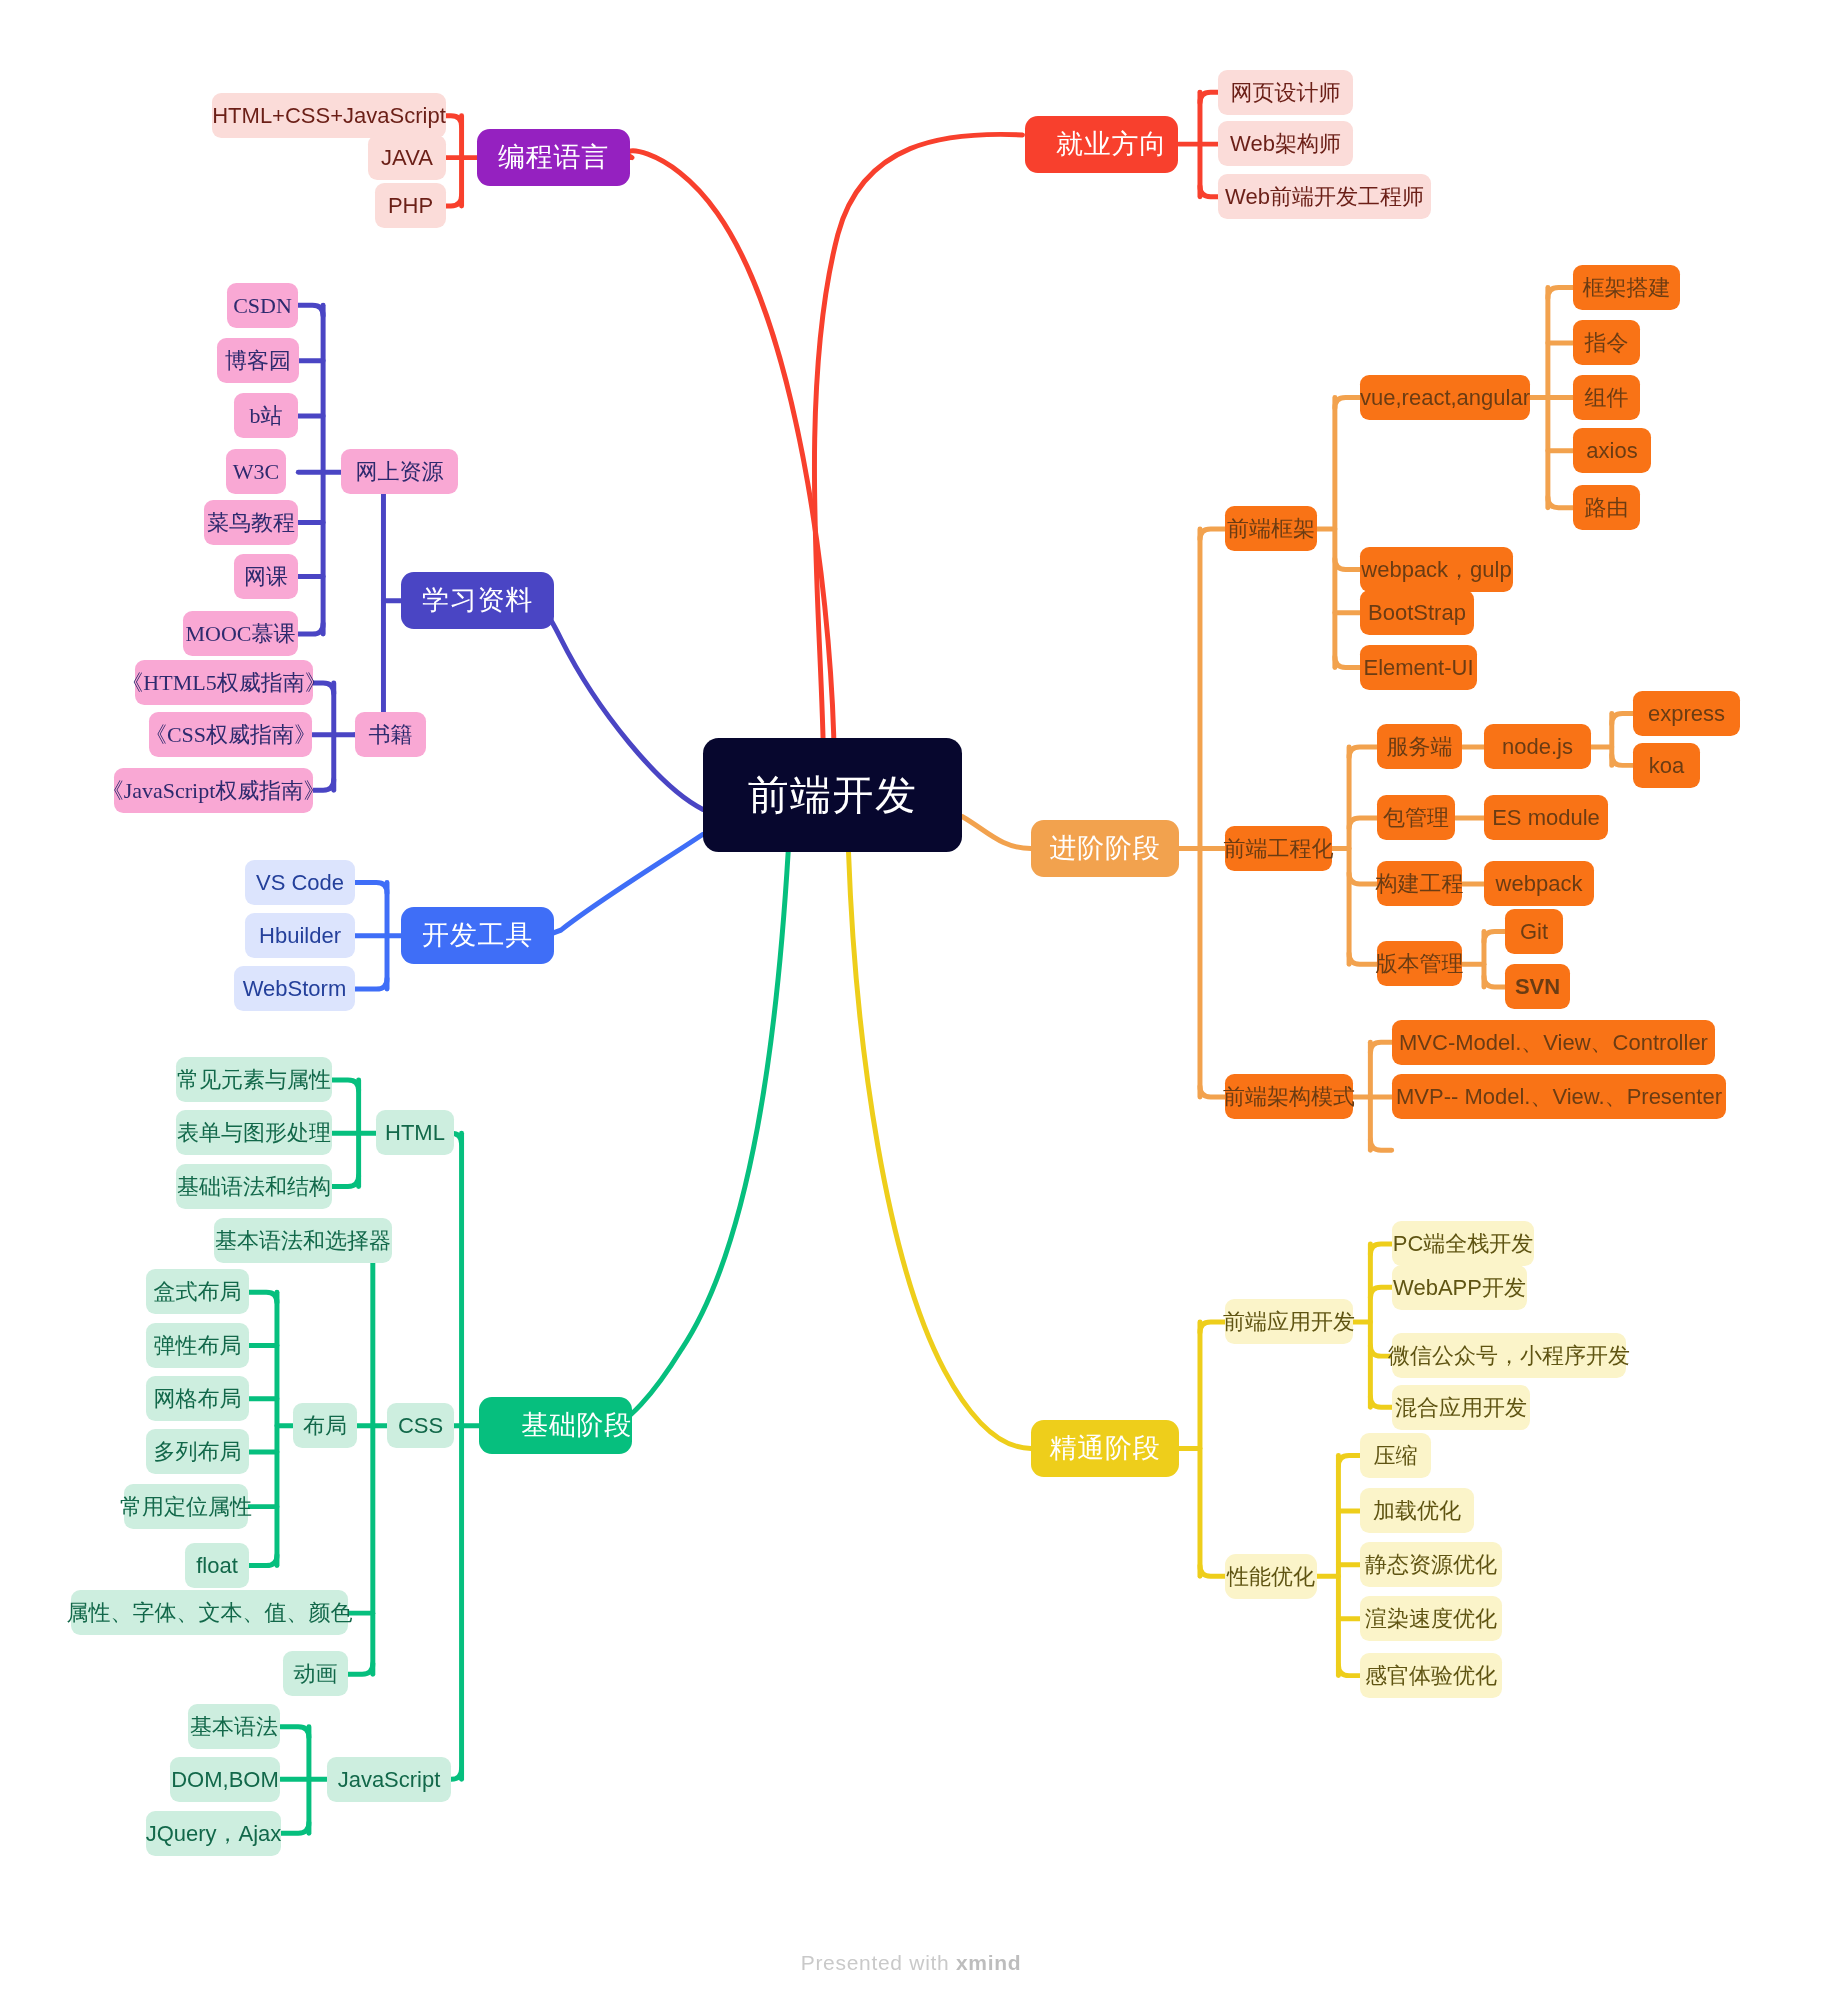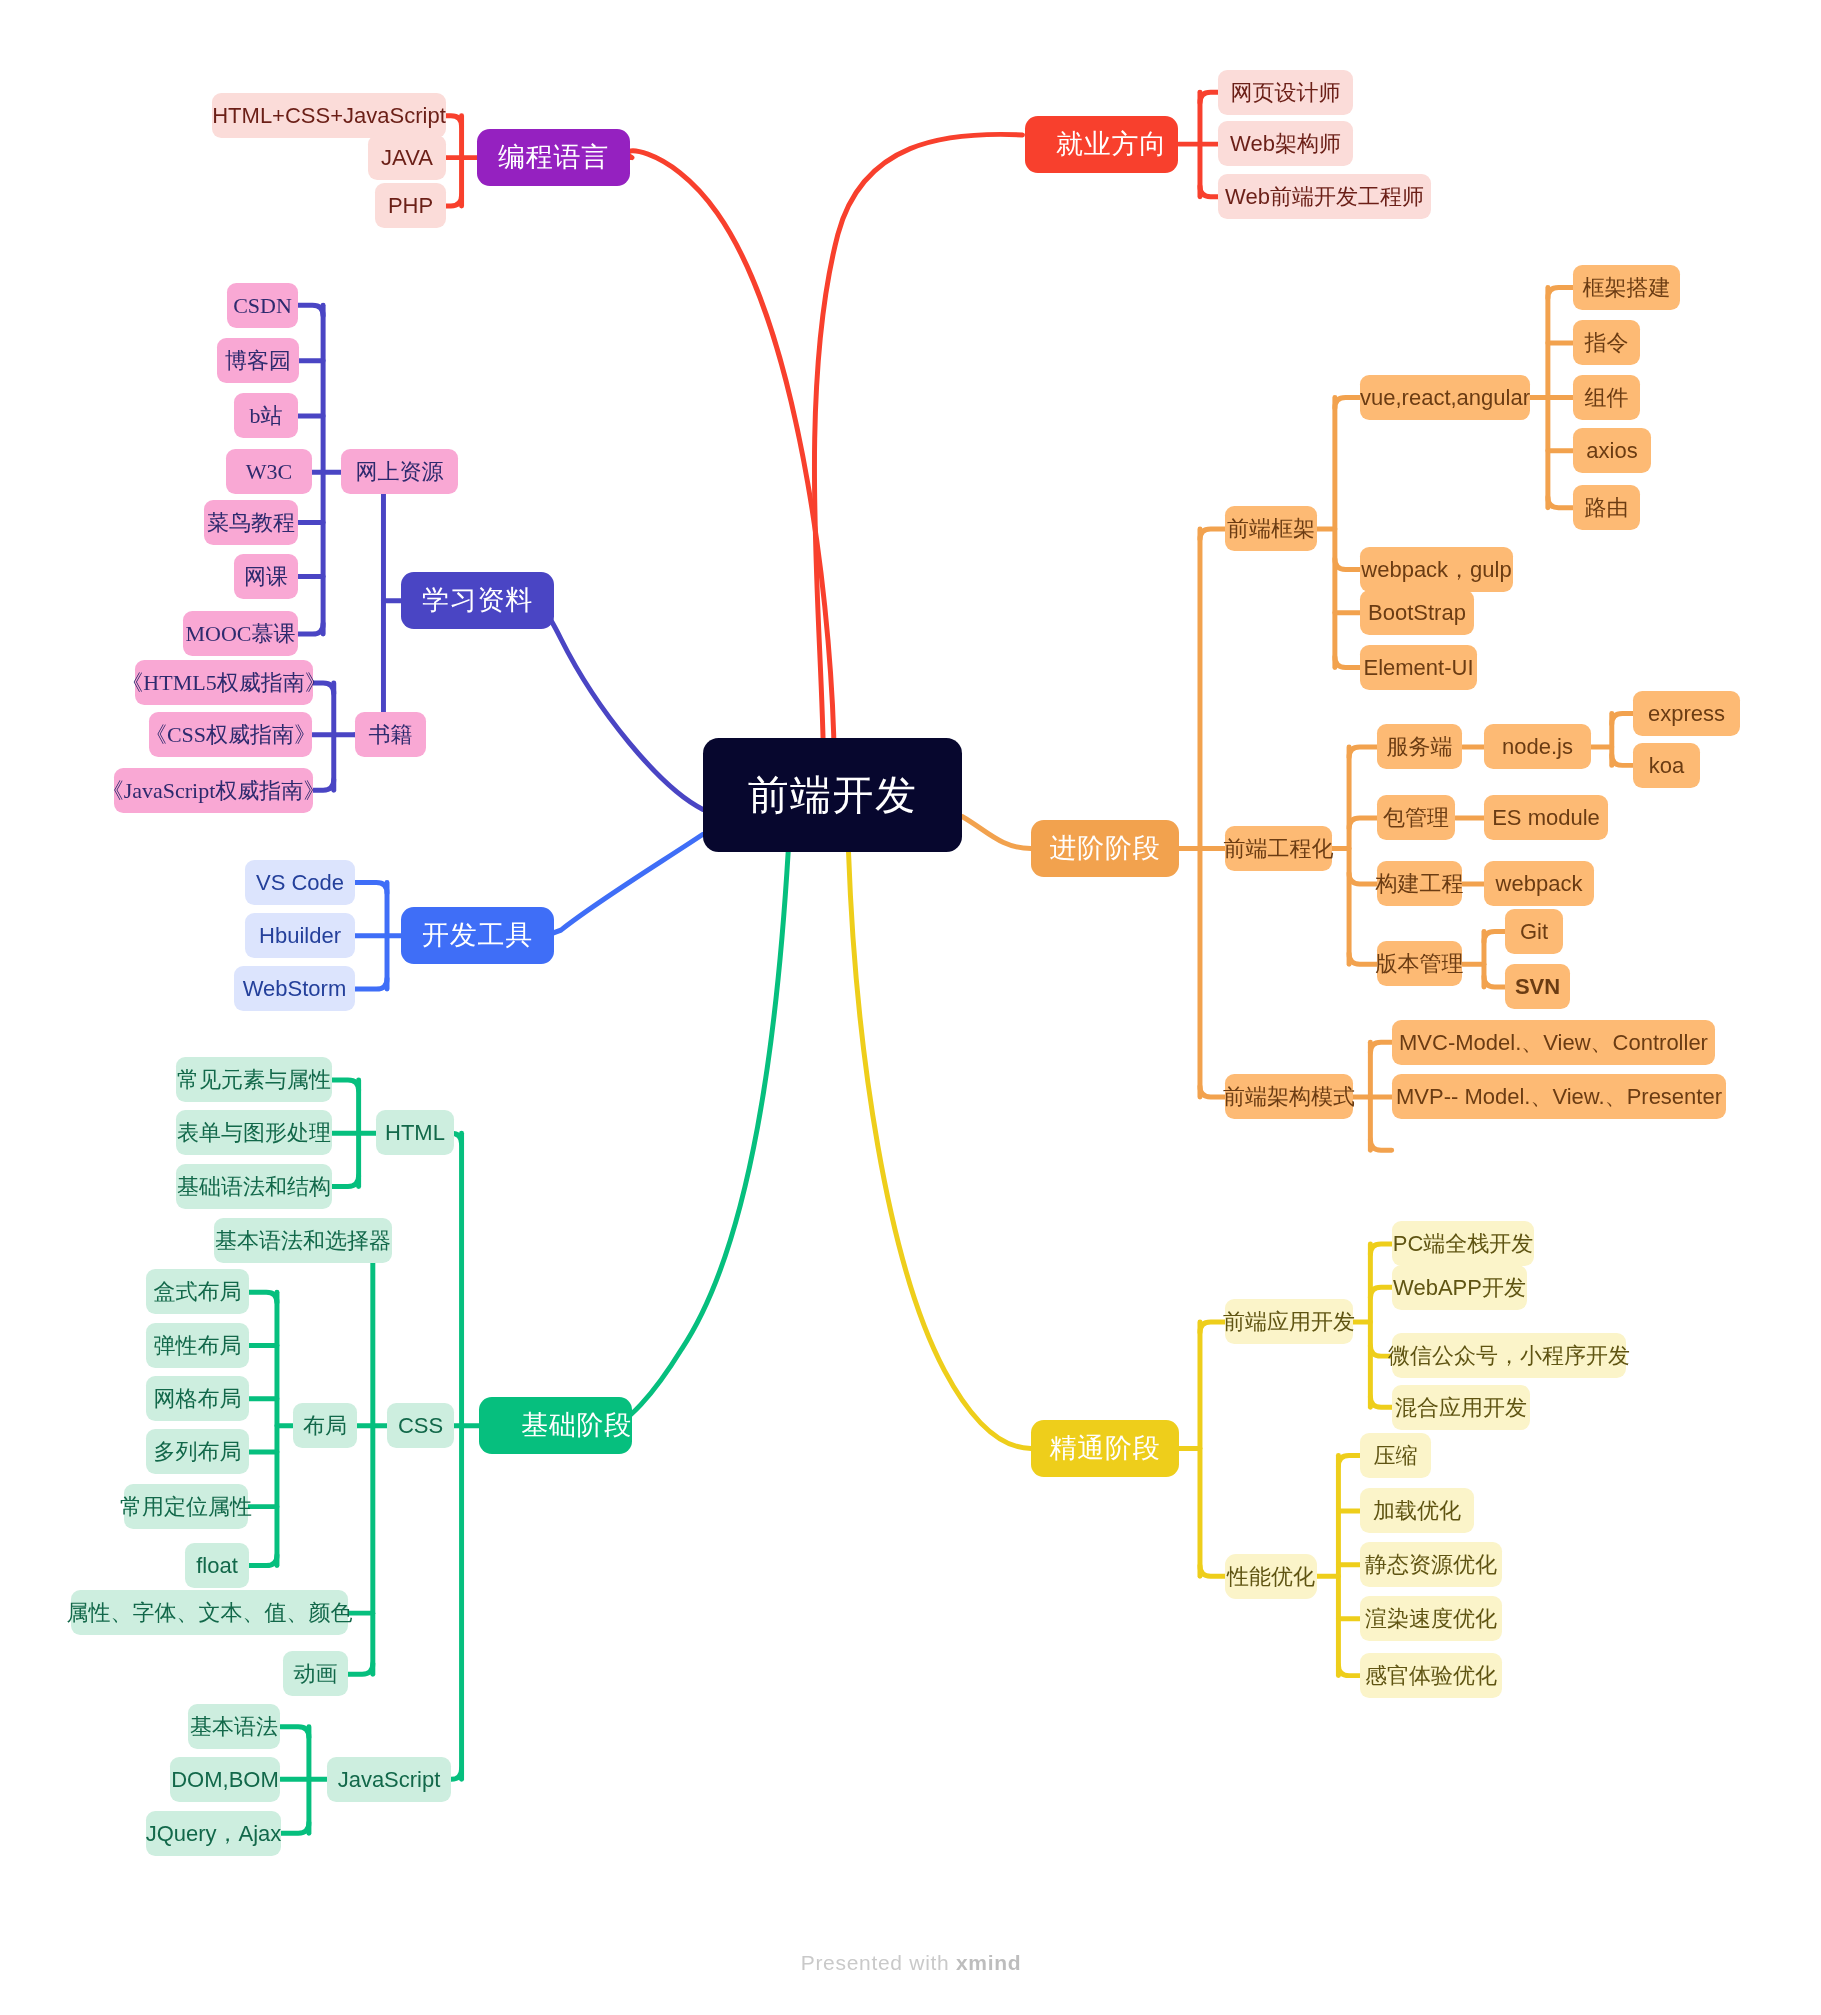--- a/index.html
+++ b/index.html
@@ -35,21 +35,21 @@
   .c-pink-soft{background:#fbdcd9;color:#6b1f17;}
   .c-indigo-main{background:#4a45c4;}
   .c-indigo-soft{background:#f9a8d4;color:#2d2a6e;font-family:Liberation Serif, serif;}
   .c-blue-main{background:#3f6ef7;}
   .c-blue-soft{background:#dce4fd;color:#24409b;}
   .c-green-main{background:#06bf7e;color:#0d2b20;}
   .c-green-soft{background:#cdeedf;color:#12684a;}
   .c-orange-main{background:#f0a košik;}
   .c-orange-main{background:#f0a css;}
   .c-orange-main{background:#f2a24e;color:#1a1a1a;}
-  .c-orange-soft{background:#fdba74;color:#6b3c13;}
+  .c-orange-soft{background:#f97316;color:#6b3c13;}
   .c-yellow-main{background:#eece1b;color:#1a1a1a;}
   .c-yellow-soft{background:#fbf4c9;color:#5f5412;}
   #footer{
     position:absolute;left:0;top:1951px;width:1822px;text-align:center;
     font-size:21px;color:#c9c9c9;letter-spacing:0.7px;
   }
   #footer b{color:#bdbdbd;font-weight:bold;}
 </style>
 </head>
 <body>
@@ -259,21 +259,21 @@
 
 <div class="node leaf c-indigo-soft" style="left:227px;top:283px;width:71px;height:45px;">
   <span>CSDN</span>
 </div>
 <div class="node leaf c-indigo-soft" style="left:217px;top:338px;width:82px;height:45px;">
   <span>博客园</span>
 </div>
 <div class="node leaf c-indigo-soft" style="left:234px;top:393px;width:64px;height:45px;">
   <span>b站</span>
 </div>
-<div class="node leaf c-indigo-soft" style="left:226px;top:449px;width:86px;height:45px;">
+<div class="node leaf c-indigo-soft" style="left:226px;top:449px;width:60px;height:45px;">
   <span>W3C</span>
 </div>
 <div class="node leaf c-indigo-soft" style="left:204px;top:500px;width:94px;height:45px;">
   <span>菜鸟教程</span>
 </div>
 <div class="node leaf c-indigo-soft" style="left:234px;top:554px;width:64px;height:45px;">
   <span>网课</span>
 </div>
 <div class="node leaf c-indigo-soft" style="left:183px;top:611px;width:115px;height:45px;">
   <span>MOOC慕课</span>

